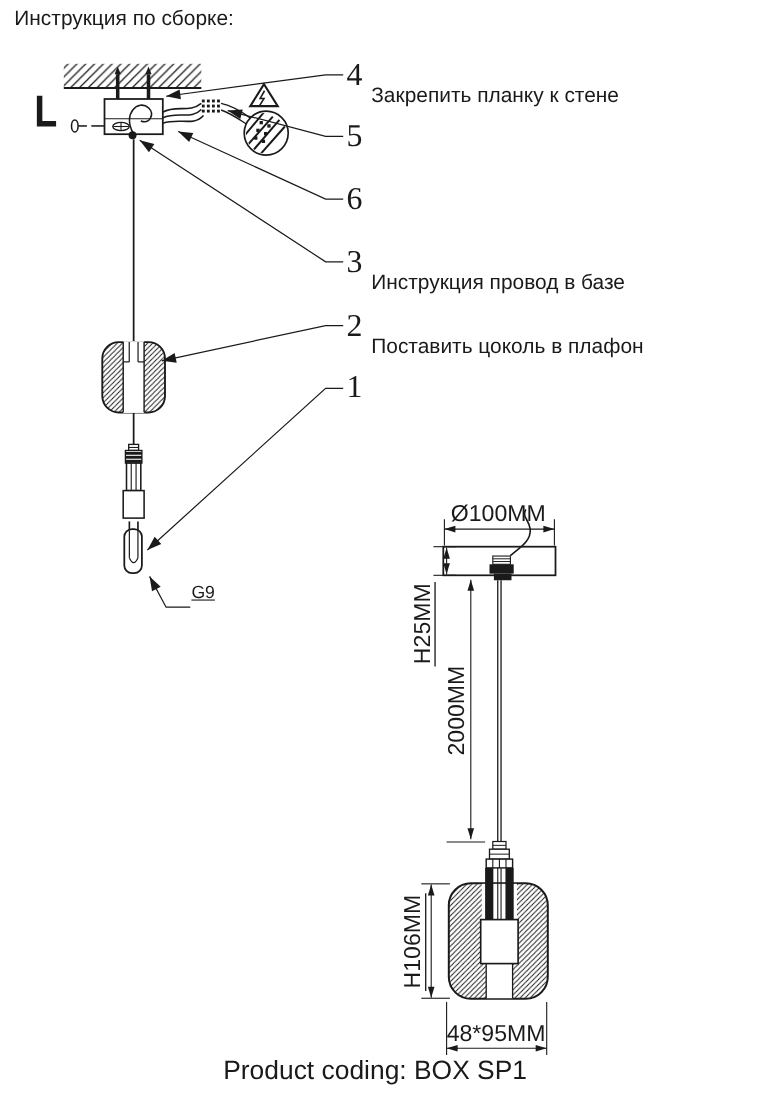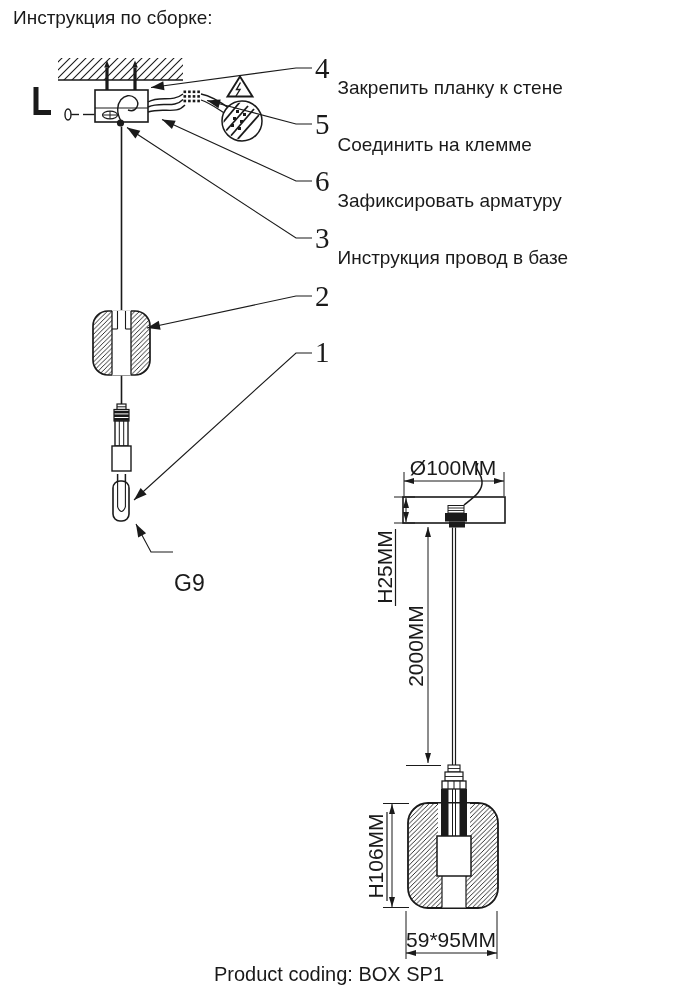--- a/index.html
+++ b/index.html
@@ -3,24 +3,24 @@
 <meta charset="utf-8">
 <style>
   html,body{margin:0;padding:0;background:#fff;}
   .page{position:relative;width:690px;height:1000px;background:#fff;overflow:hidden;
         font-family:"Liberation Sans",sans-serif;color:#1a1a1a;}
   .abs{position:absolute;}
   .title{left:13px;top:7px;font-size:19px;white-space:nowrap;}
   .step{position:absolute;left:315px;height:34px;display:flex;align-items:center;gap:8px;}
   .step .num{font-family:"Liberation Serif",serif;font-size:29px;line-height:1;}
   .step .lbl{font-size:19px;white-space:nowrap;margin-top:40px;}
-  .g9{left:174px;top:570px;font-size:23px;white-space:nowrap;}
+  .g9{left:174px;top:531px;font-size:16px;white-space:nowrap;text-decoration:underline;}
   .dim{position:absolute;font-size:21px;white-space:nowrap;transform:translate(-50%,-50%);}
   .dim.rot{transform:translate(-50%,-50%) rotate(-90deg);}
-  .footer{left:329px;top:974px;font-size:20px;white-space:nowrap;transform:translate(-50%,-50%);}
+  .footer{left:341px;top:974px;font-size:24px;white-space:nowrap;transform:translate(-50%,-50%);}
   svg{position:absolute;left:0;top:0;}
 </style>
 </head>
 <body>
 
 <div class="page">
 
   <svg width="690" height="1000" viewBox="0 0 690 1000">
     <defs>
       <pattern id="h1" width="8" height="8" patternUnits="userSpaceOnUse">
@@ -263,39 +263,38 @@
   </svg>
 
   <div class="abs title">Инструкция по сборке:</div>
 
   <div class="step" style="top:51px">
     <span class="num">4</span>
     <span class="lbl">Закрепить планку к стене</span>
   </div>
   <div class="step" style="top:107.5px">
     <span class="num">5</span>
-    <span class="lbl">Соединить на клемме</span>
   </div>
   <div class="step" style="top:164px">
     <span class="num">6</span>
-    <span class="lbl">Зафиксировать арматуру</span>
   </div>
   <div class="step" style="top:221px">
     <span class="num">3</span>
     <span class="lbl">Инструкция провод в базе</span>
   </div>
   <div class="step" style="top:279px">
     <span class="num">2</span>
+    <span class="lbl">Поставить цоколь в плафон</span>
   </div>
   <div class="step" style="top:335.5px">
     <span class="num">1</span>
   </div>
 
   <div class="abs g9">G9</div>
 
   <div class="dim" style="left:453px;top:468px">Ø100MM</div>
   <div class="dim rot" style="left:385px;top:567px">H25MM</div>
   <div class="dim rot" style="left:416px;top:646px">2000MM</div>
   <div class="dim rot" style="left:376px;top:856px">H106MM</div>
-  <div class="dim" style="left:451px;top:940px">59*95MM</div>
+  <div class="dim" style="left:451px;top:940px">48*95MM</div>
 
   <div class="abs footer">Product coding: BOX SP1</div>
 </div>
 
 </body></html>

